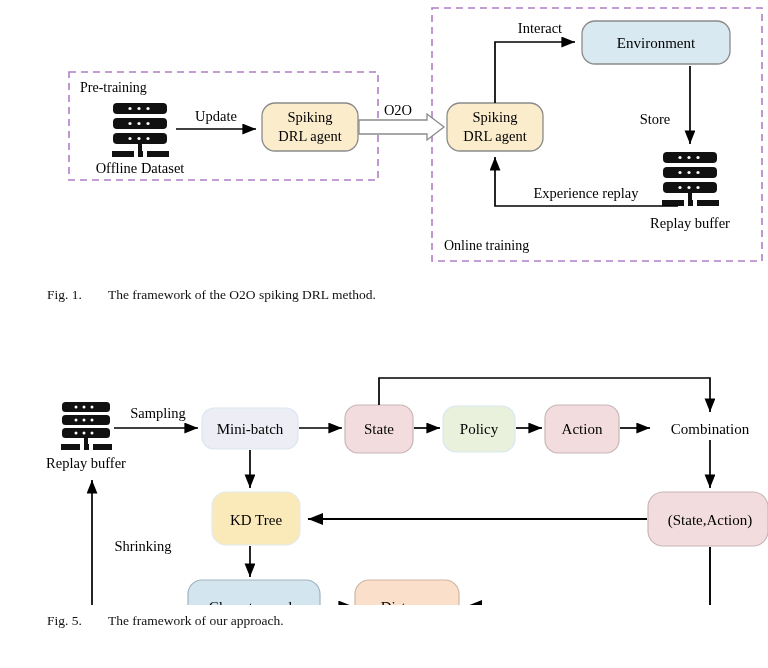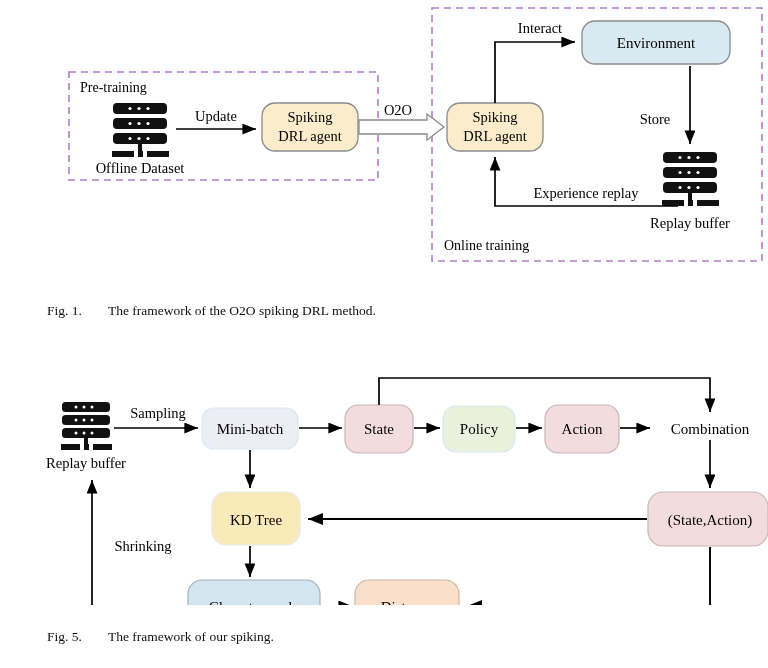--- a/index.html
+++ b/index.html
@@ -1,21 +1,21 @@
 <!DOCTYPE html>
 <html><head>
 <meta charset="utf-8">
 <style>
   html,body{margin:0;padding:0;background:#ffffff;}
   body{width:768px;height:668px;position:relative;overflow:hidden;
        font-family:"Liberation Serif","DejaVu Serif",serif;color:#000;}
   .fig{position:absolute;left:0;top:0;width:768px;}
   svg{display:block;}
   .cap{position:absolute;font-family:"Liberation Serif","DejaVu Serif",serif;
-       font-size:13.5px;color:#111;white-space:nowrap;margin-top:16px;}
+       font-size:13.5px;color:#111;white-space:nowrap;}
   .cap .num{margin-right:26px;}
 </style>
 </head>
 <body>
 
 <div class="fig" style="height:275px;">
 <svg width="768" height="275" viewBox="0 0 768 275" xmlns="http://www.w3.org/2000/svg">
   <defs>
     <marker id="arr" markerWidth="9" markerHeight="9" refX="8" refY="3.2" orient="auto">
       <path d="M0,0 L8,3.2 L0,6.4 z" fill="#000"></path>
@@ -178,14 +178,14 @@
   <text x="407" y="272" font-size="15" text-anchor="middle" font-family="Liberation Serif, serif">Distance</text>
 
   <path d="M710,207 L710,266 L467,266" fill="none" stroke="#000" stroke-width="1.9" marker-end="url(#arr2)"></path>
 
   <path d="M407,293 L407,318 L92,318 L92,140" fill="none" stroke="#000" stroke-width="1.7" marker-end="url(#arr2)"></path>
   <text x="143" y="211" font-size="14.5" text-anchor="middle" font-family="Liberation Serif, serif">Shrinking</text>
 </svg>
 </div>
 
 <div class="cap" style="left:47px;top:613px;">
-  <span class="num">Fig. 5.</span><span>The framework of our spiking.</span>
+  <span class="num">Fig. 5.</span><span>The framework of our approach.</span>
 </div>
 
 </body></html>

